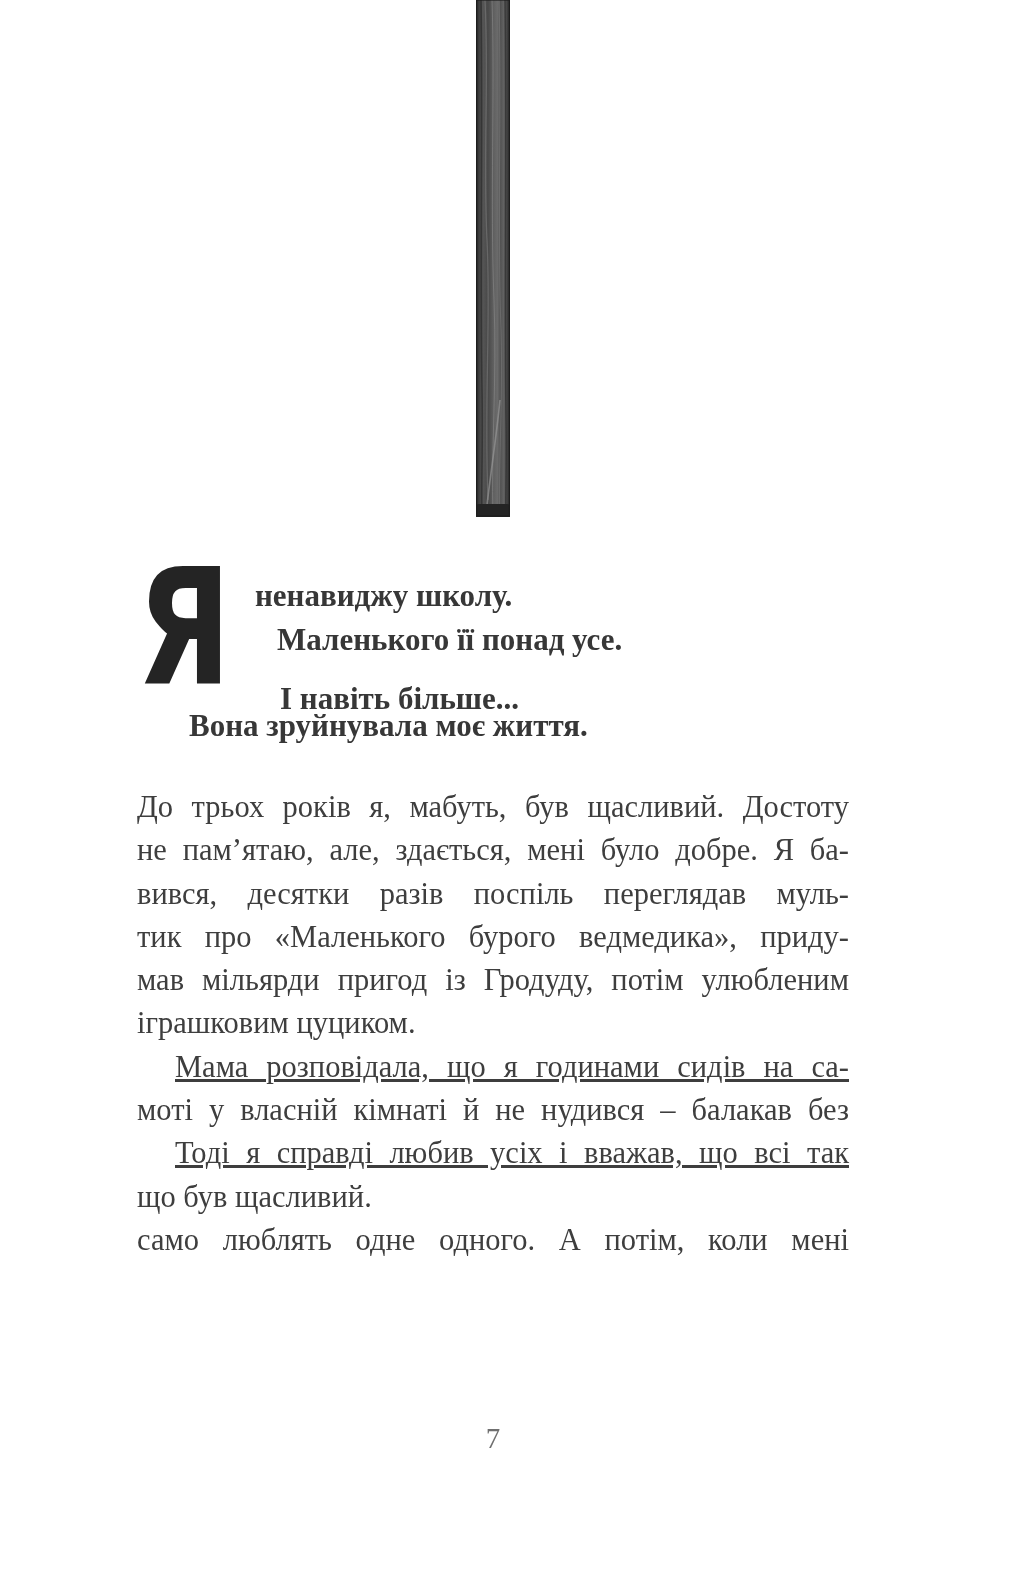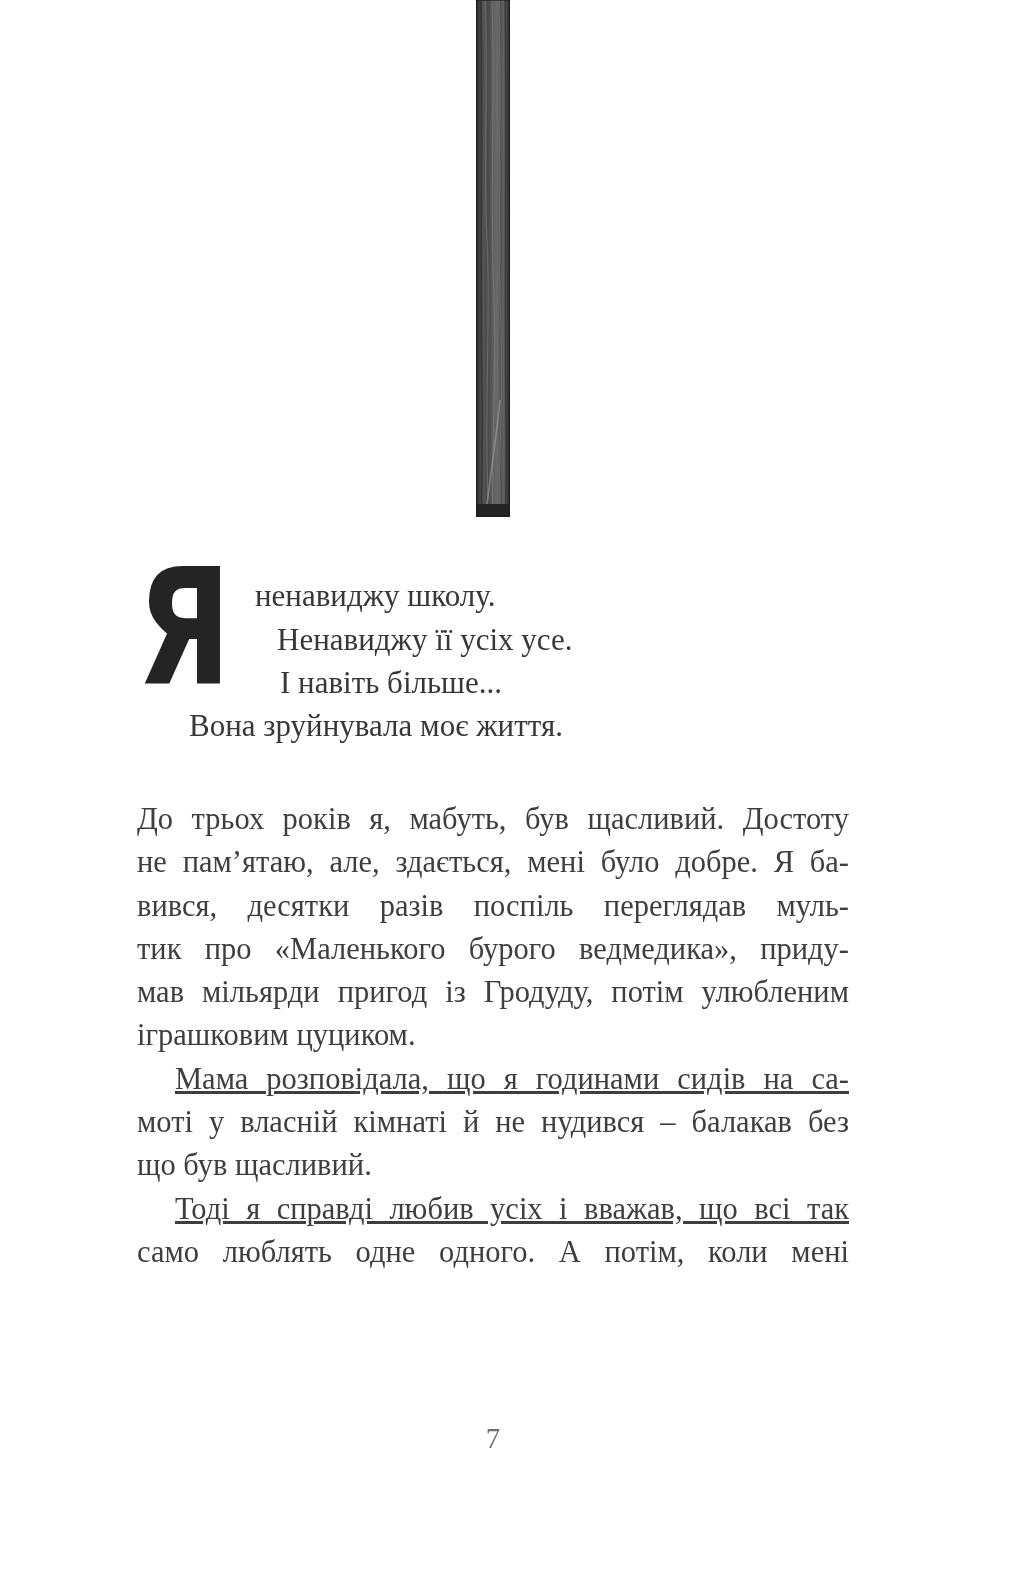--- a/index.html
+++ b/index.html
@@ -28,31 +28,31 @@
     transform:scaleX(0.76);
     transform-origin:left top;
     letter-spacing:0;
   }
   
   .op{
     position:absolute;
     font-size:31px;line-height:43px;
     color:#373737;
     white-space:nowrap;
+    font-weight:bold;
   }
   .op1{left:255px;top:574px;}
   .op2{left:277px;top:618px;}
-  .op3{left:280px;top:661px;}
+  .op3{left:280px;top:677px;}
   .op4{left:189px;top:704px;}
   
   .bodytext{
     position:absolute;left:137px;top:786px;width:712px;
     font-size:30.5px;
     color:#3e3e3e;
-    margin-top:12px;
   }
   .line{
     height:43.3px;line-height:43.3px;
     overflow:visible;
   }
   .j{ text-align:justify; text-align-last:justify; }
   .ind{ padding-left:38px;text-decoration:underline; }
   .pagenum{
     position:absolute;left:479px;top:1418px;width:28px;
     text-align:center;
@@ -89,35 +89,35 @@
       <path d="M29,0 C31,140 28,280 30,420 C31,470 29,500 30,517" stroke="#333333" stroke-width="1.4" fill="none" opacity="0.8"></path>
       <path d="M24,400 C20,440 15,470 11,505" stroke="#9a9a9a" stroke-width="1.6" fill="none" opacity="0.65"></path>
       <rect x="0" y="504" width="34" height="13" rx="3" fill="#242424"></rect>
       <rect x="0.6" y="0" width="32.8" height="516" fill="none" stroke="#1d1d1d" stroke-width="1.2"></rect>
     </svg>
   </div>
 
   <div class="dropcap">Я</div>
 
   <div class="op op1">ненавиджу школу.</div>
-  <div class="op op2">Ненавиджу її усіх усе.</div>
+  <div class="op op2">Маленького її понад усе.</div>
   <div class="op op3">І навіть більше...</div>
   <div class="op op4">Вона зруйнувала моє життя.</div>
 
   <div class="bodytext">
     <div class="line j">До трьох років я, мабуть, був щасливий. Достоту</div>
     <div class="line j">не пам’ятаю, але, здається, мені було добре. Я ба-</div>
     <div class="line j">вився, десятки разів поспіль переглядав муль-</div>
     <div class="line j">тик про «Маленького бурого ведмедика», приду-</div>
     <div class="line j">мав мільярди пригод із Гродуду, потім улюбленим</div>
     <div class="line">іграшковим цуциком.</div>
 
     <div class="line j ind">Мама розповідала, що я годинами сидів на са-</div>
     <div class="line j">моті у власній кімнаті й не нудився – балакав без</div>
+    <div class="line j ind">Тоді я справді любив усіх і вважав, що всі так</div>
+
     <div class="line">що був щасливий.</div>
-
-    <div class="line j ind">Тоді я справді любив усіх і вважав, що всі так</div>
     <div class="line j">само люблять одне одного. А потім, коли мені</div>
   </div>
 
   <div class="pagenum">7</div>
 
 </div>
 
 </body></html>

